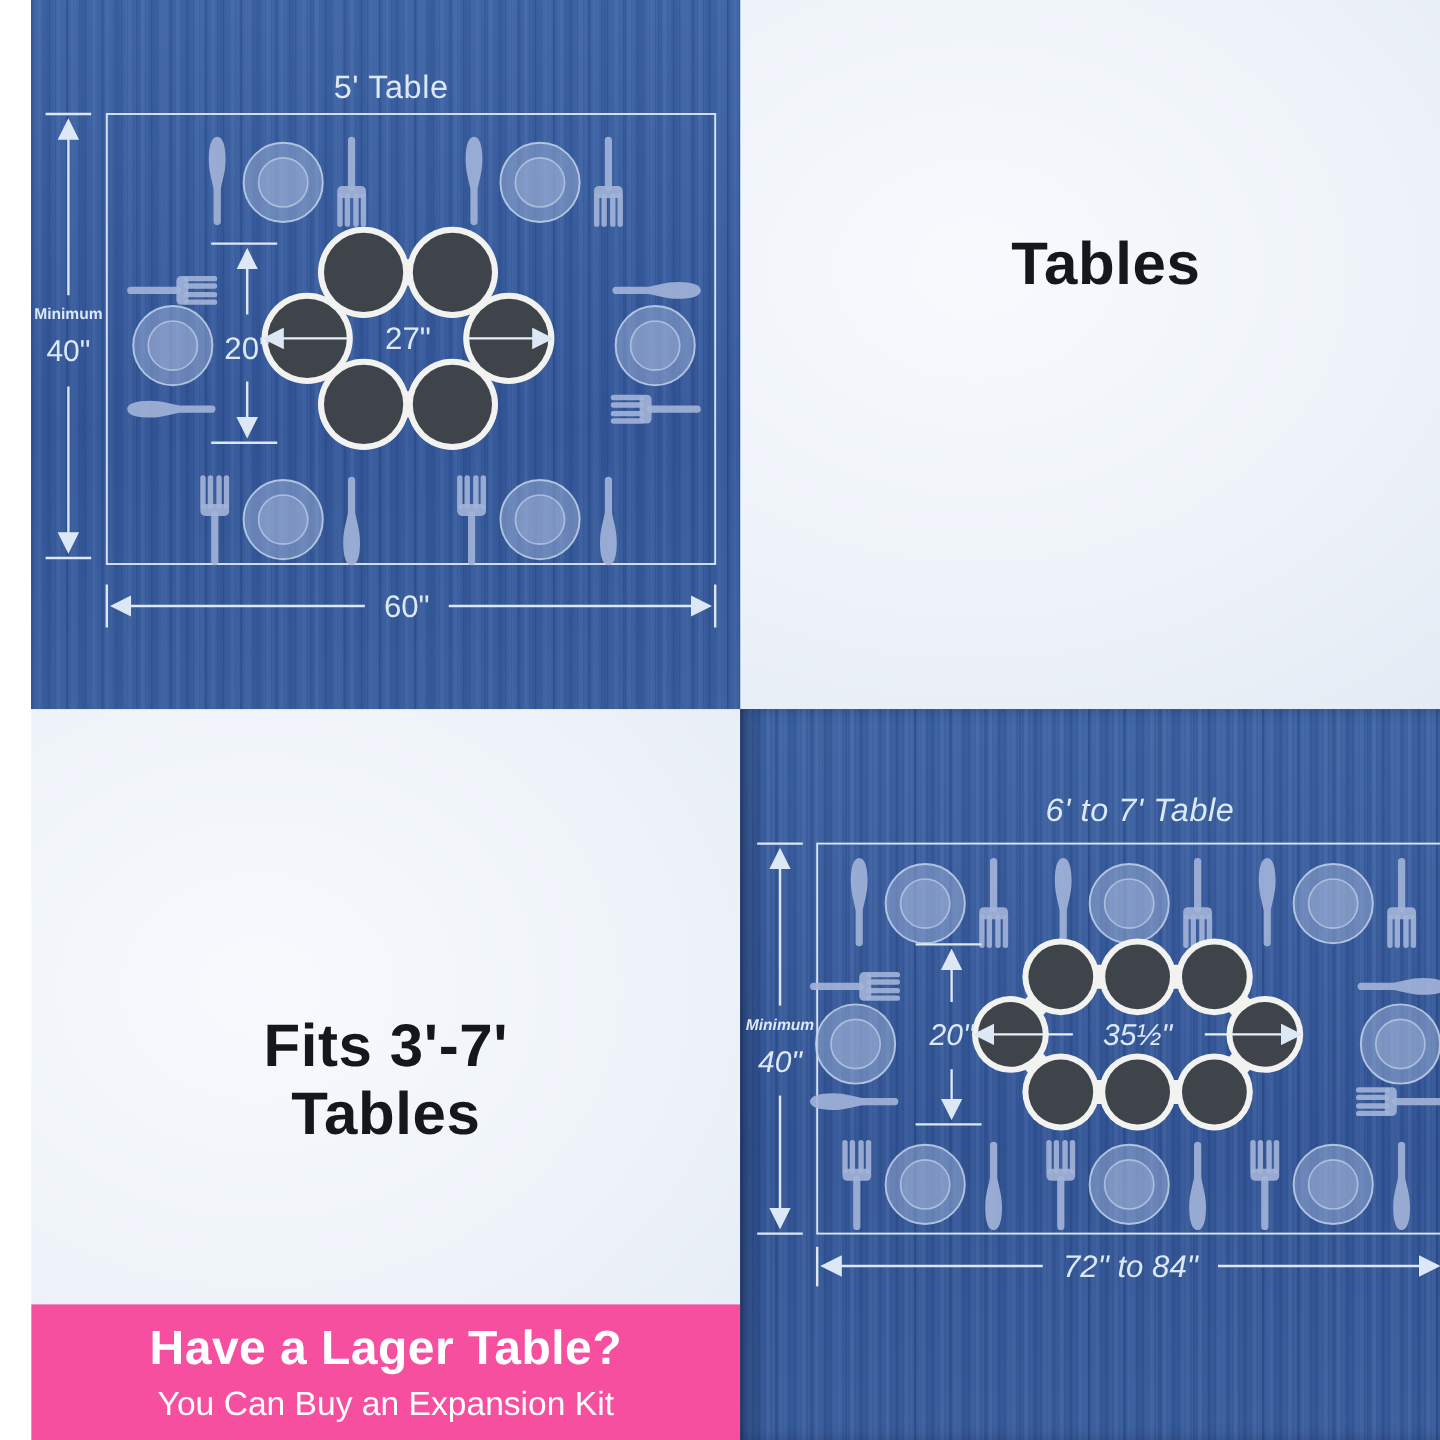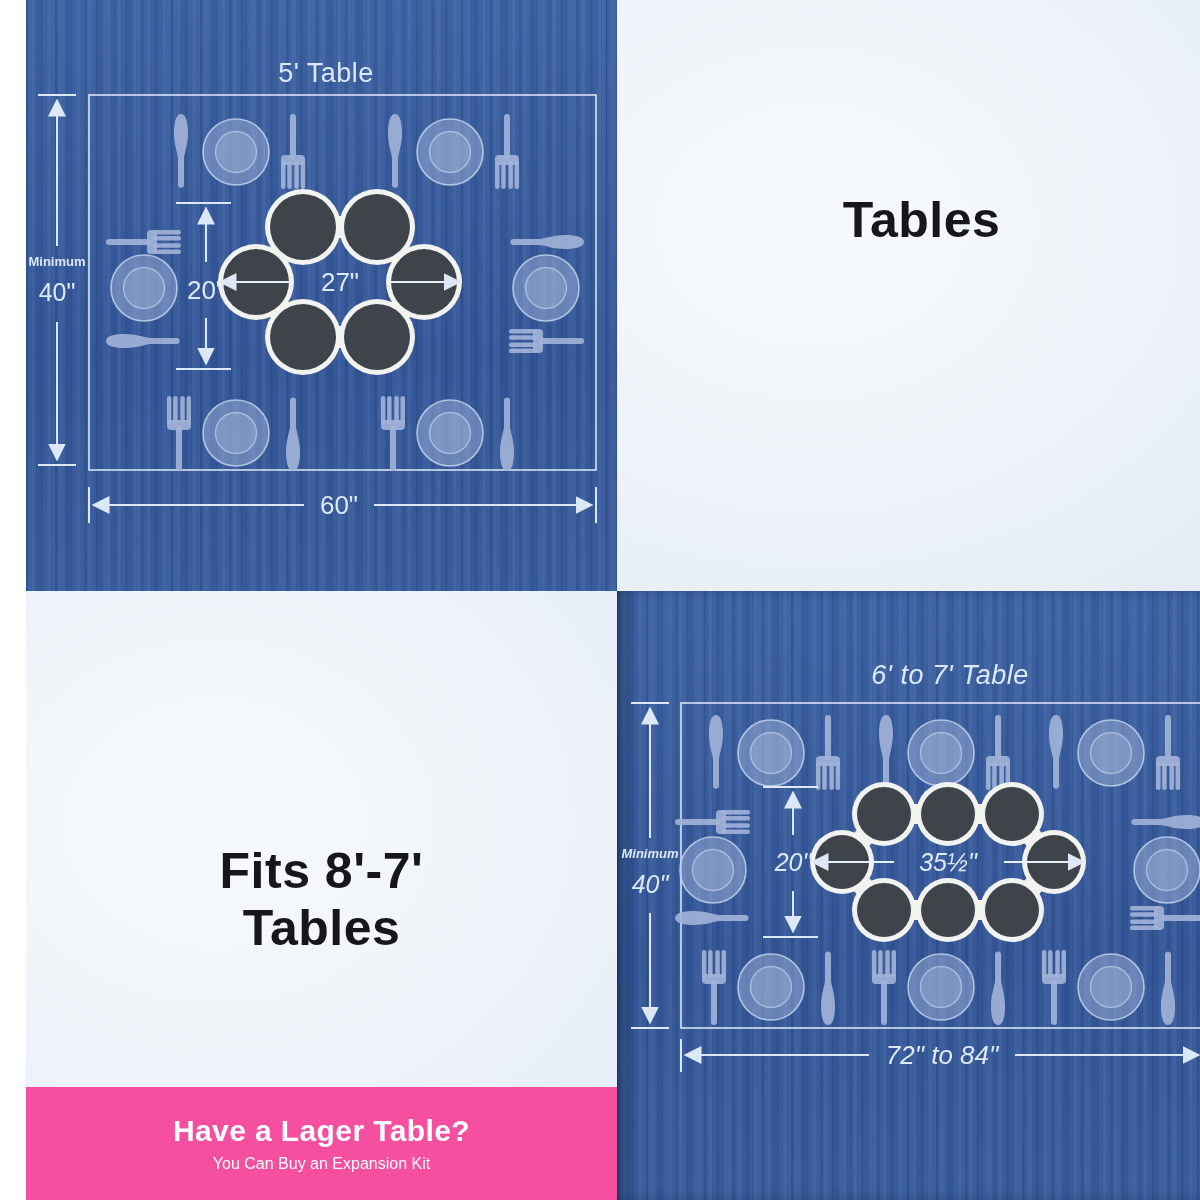--- a/index.html
+++ b/index.html
@@ -49,22 +49,22 @@
   .tr-headline{top:192px;}
   .tr-subnote{top:338px;}
   .bl-headline{top:252px;}
 
   .banner{
     position:absolute;left:0;bottom:0;width:100%;height:113px;
     background:#f74f9f;
     display:flex;flex-direction:column;align-items:center;justify-content:center;
     gap:7px;color:#ffffff;text-align:center;
   }
-  .banner-title{font-size:30px;font-weight:bold;letter-spacing:.4px;}
-  .banner-subtitle{font-size:16px;}
+  .banner-title{font-size:40px;font-weight:bold;letter-spacing:.4px;}
+  .banner-subtitle{font-size:28px;}
 </style>
 </head>
 <body>
 
 <svg width="0" height="0" style="position:absolute" aria-hidden="true">
   <defs>
     <marker id="ah" markerWidth="9" markerHeight="9" viewBox="0 0 10 10" refX="7.5" refY="5" orient="auto-start-reverse">
       <path d="M0,0 L10,5 L0,10 Z" fill="#dce8f6"></path>
     </marker>
     <g id="plate">
@@ -178,21 +178,21 @@
   </section>
 
   <section class="panel light">
     <div class="headline tr-headline">
       <div>Tables</div>
     </div>
   </section>
 
   <section class="panel light">
     <div class="headline bl-headline">
-      <div>Fits 8'-7'</div>
+      <div>Fits 3'-7'</div>
       <div>Tables</div>
     </div>
     <div class="banner">
       <div class="banner-title">Have a Lager Table?</div>
       <div class="banner-subtitle">You Can Buy an Expansion Kit</div>
     </div>
   </section>
 
   <section class="panel wood wood-right">
     <svg width="609" height="609" viewBox="0 0 609 609">

